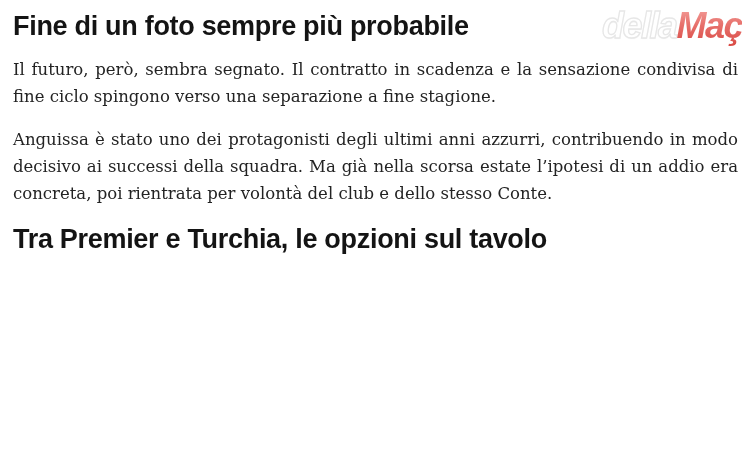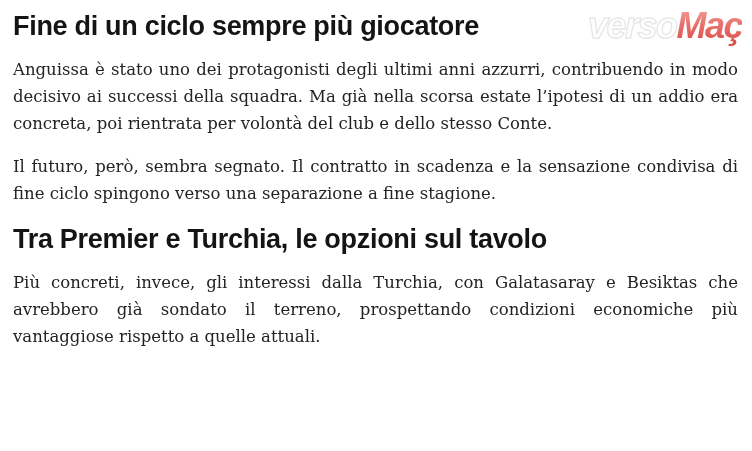--- a/index.html
+++ b/index.html
@@ -63,27 +63,26 @@
     background-clip: text;
     color: transparent;
   }
 </style>
 </head>
 <body>
 
 <div class="page">
 
   <div class="logo">
-    <span class="logo-foto">verso</span><span class="logo-mac">Maç</span>
+    <span class="logo-foto">della</span><span class="logo-mac">Maç</span>
   </div>
 
-  <h1 class="heading">Fine di un ciclo sempre più giocatore</h1>
+  <h1 class="heading">Fine di un foto sempre più probabile</h1>
+
+  <p class="para">Il futuro, però, sembra segnato. Il contratto in scadenza e la sensazione condivisa di fine ciclo spingono verso una separazione a fine stagione.</p>
 
   <p class="para">Anguissa è stato uno dei protagonisti degli ultimi anni azzurri, contribuendo in modo decisivo ai successi della squadra. Ma già nella scorsa estate l’ipotesi di un addio era concreta, poi rientrata per volontà del club e dello stesso Conte.</p>
-
-  <p class="para">Il futuro, però, sembra segnato. Il contratto in scadenza e la sensazione condivisa di fine ciclo spingono verso una separazione a fine stagione.</p>
 
   <h1 class="heading second">Tra Premier e Turchia, le opzioni sul tavolo</h1>
 
 
-  <p class="para">Più concreti, invece, gli interessi dalla Turchia, con Galatasaray e Besiktas che avrebbero già sondato il terreno, prospettando condizioni economiche più vantaggiose rispetto a quelle attuali.</p>
 
 </div>
 
 </body></html>

